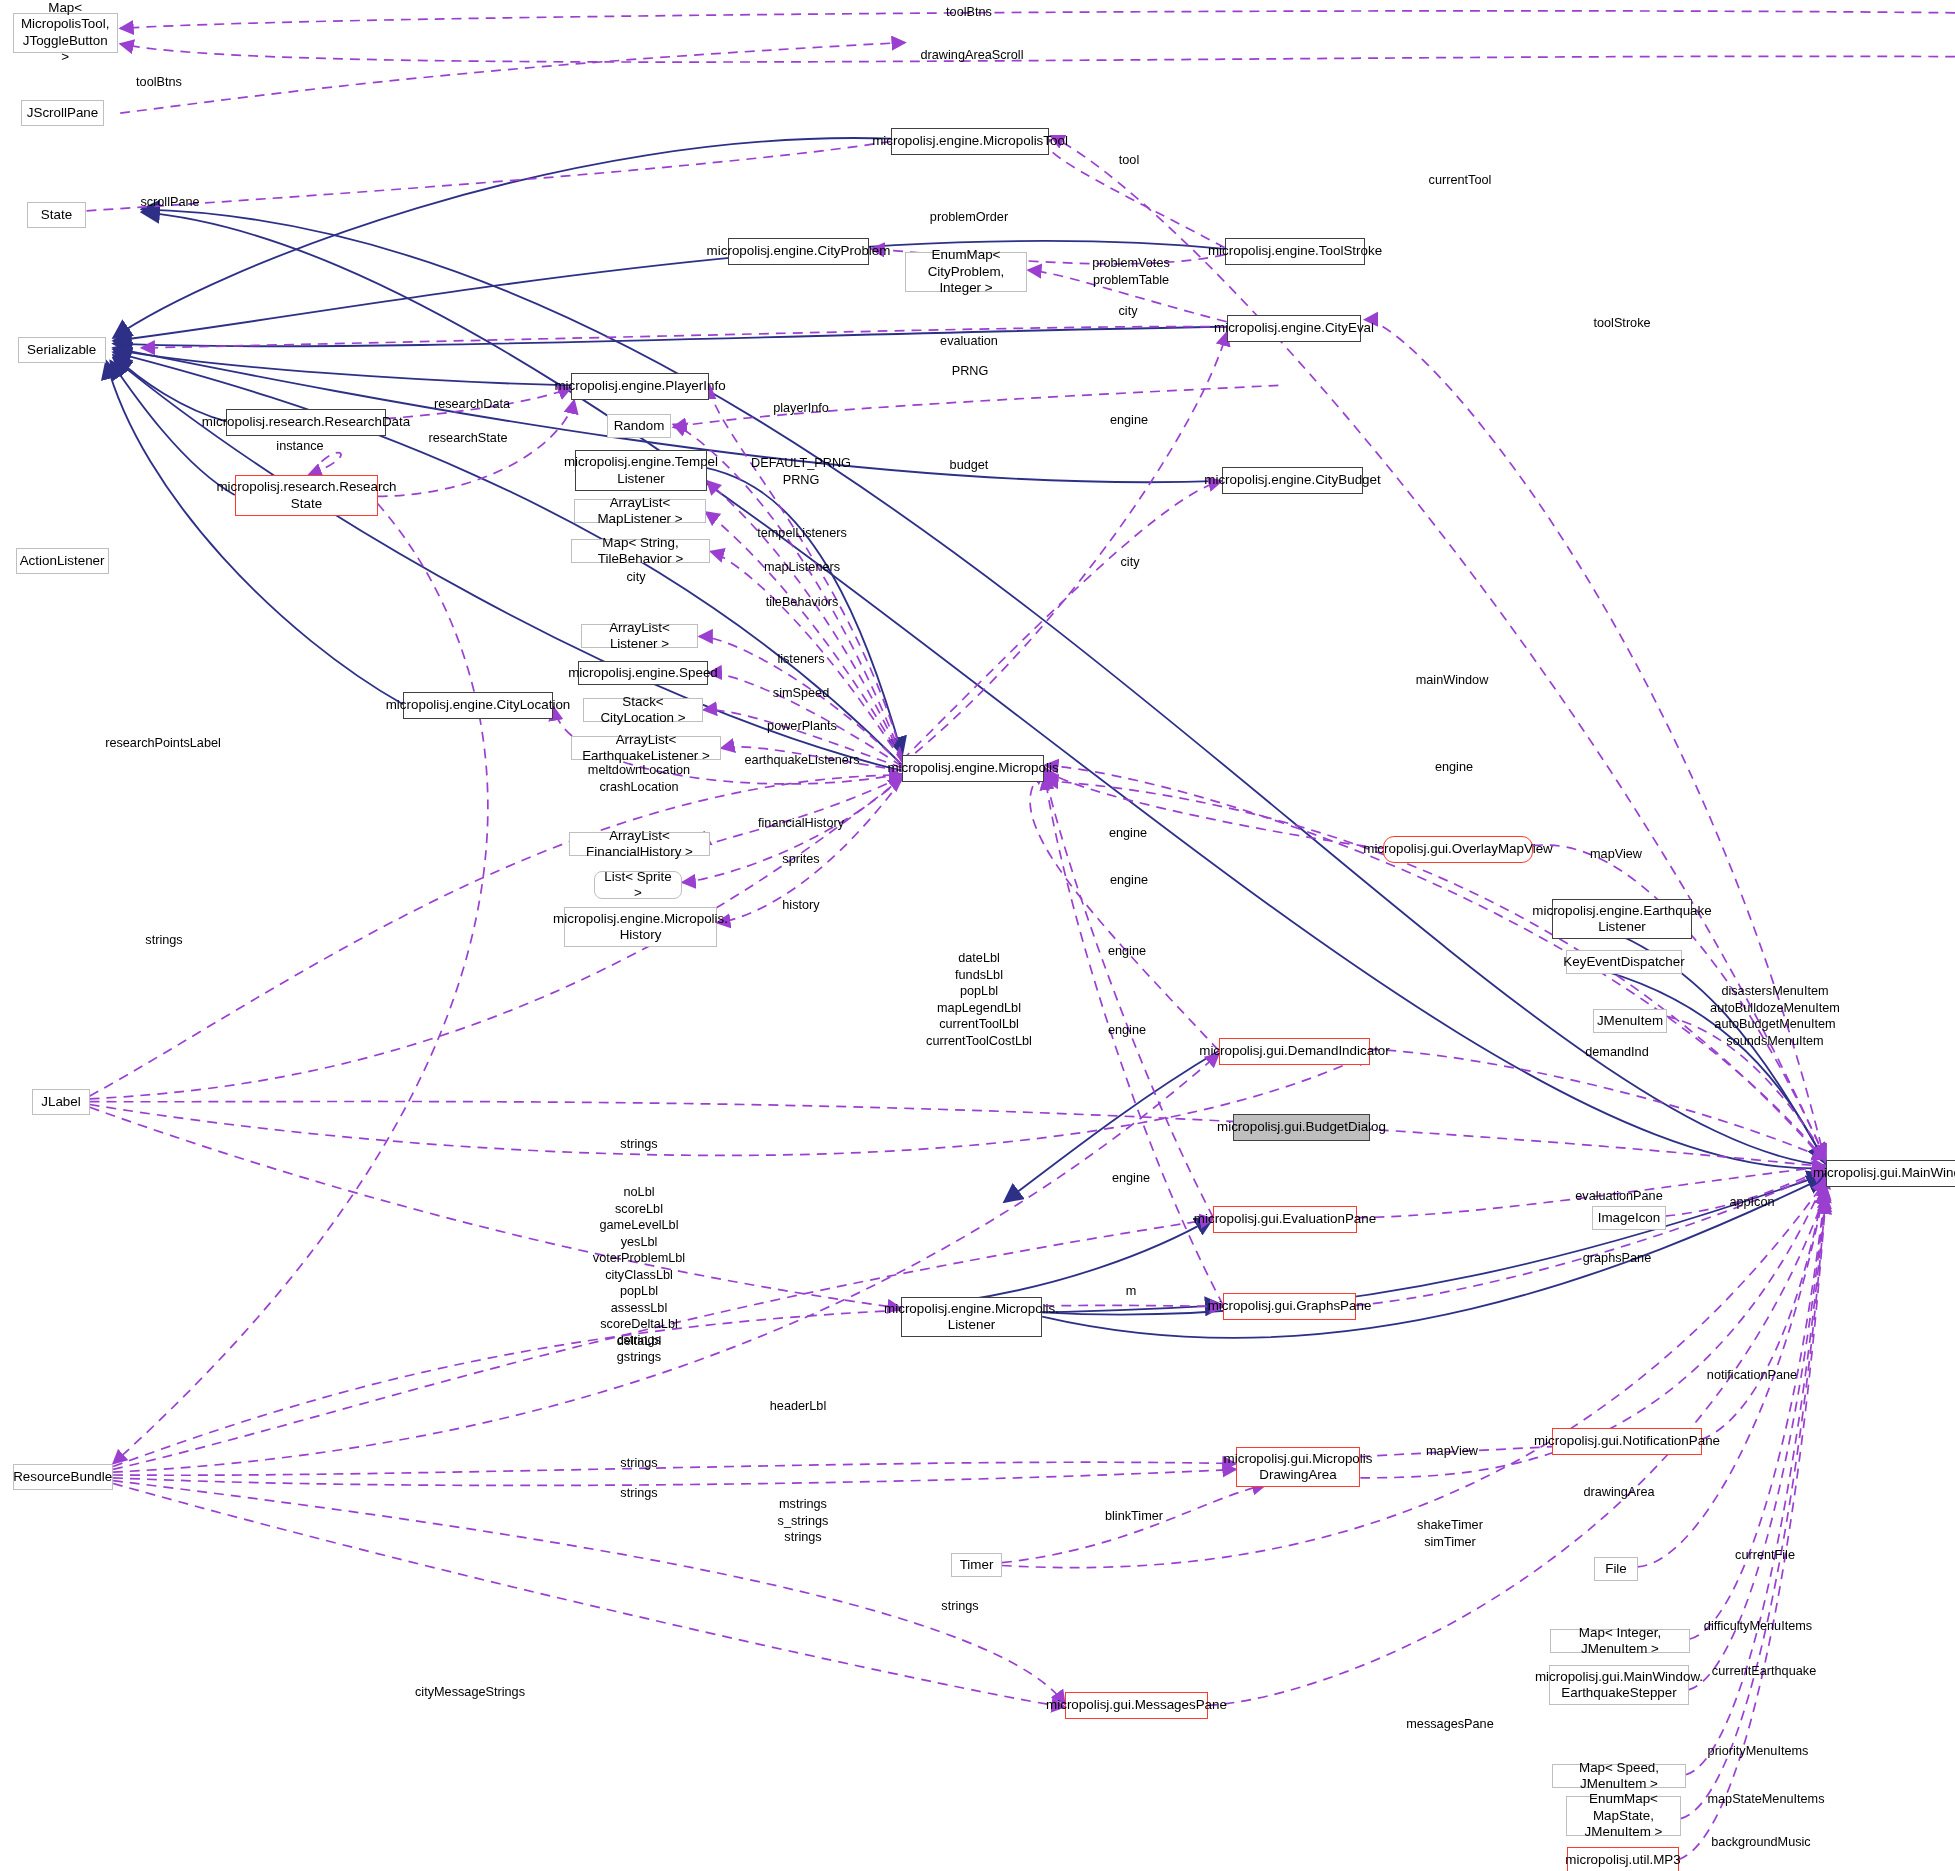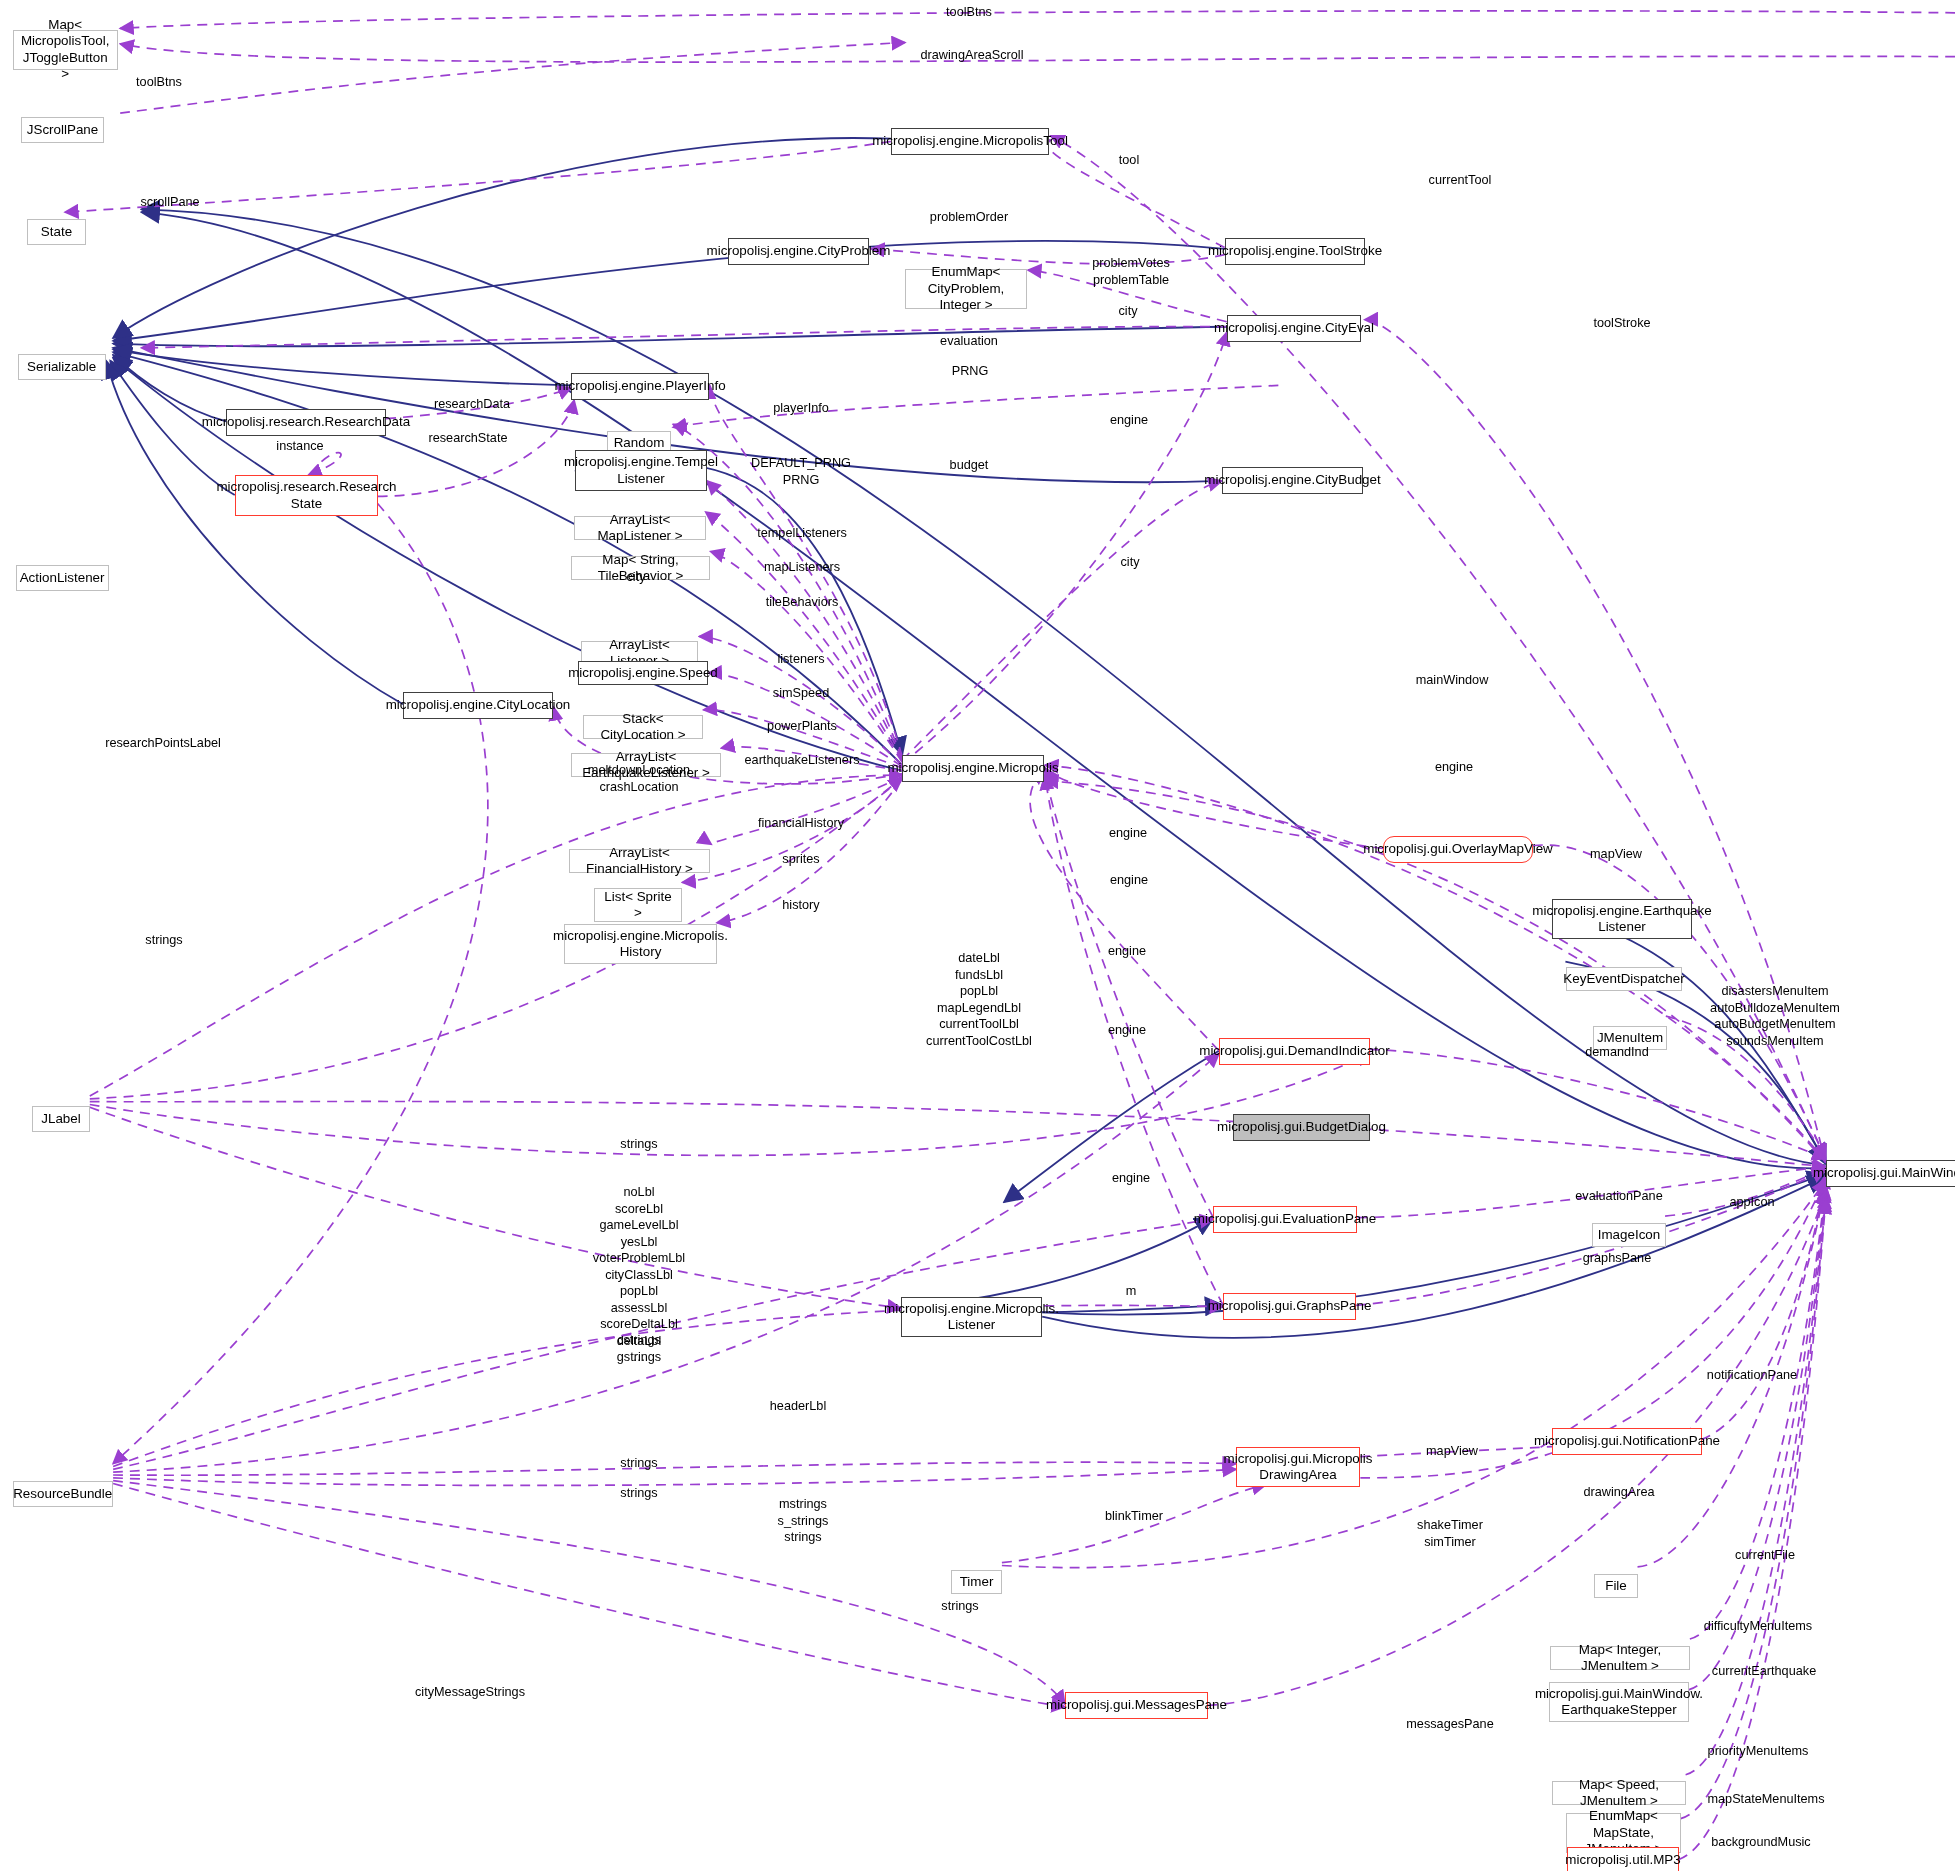--- a/index.html
+++ b/index.html
@@ -17,21 +17,21 @@
     display:flex;align-items:center;justify-content:center;
     text-align:center;
     line-height:1.22;
     white-space:pre-line;
     background:#ffffff;
     color:#000000;
     font-size:13.4px;
     padding:1.4px 4.2px;
   }
   
-  .n-grey   { border:1.1px solid #bfbfbf;margin-top:17px; }
+  .n-grey   { border:1.1px solid #bfbfbf; }
   .n-black  { border:1.8px solid #404040; }
   .n-red    { border:1.8px solid #ff3b2f; }
   .n-fill   { border:1.8px solid #404040; background:#bfbfbf; }
 
   .elabel{
     position:absolute;
     font-size:12.7px;
     color:#000000;
     text-align:center;
     white-space:pre-line;
@@ -160,21 +160,21 @@
     <div class="node n-grey" style="left: 607px; top: 414px; width: 64px; height: 24px;">Random</div>
     <div class="node n-black" style="left: 575px; top: 450px; width: 132px; height: 41px;">micropolisj.engine.Tempel
 Listener</div>
     <div class="node n-grey" style="left: 574px; top: 499px; width: 132px; height: 24px;">ArrayList&lt; MapListener &gt;</div>
     <div class="node n-grey" style="left: 571px; top: 539px; width: 139px; height: 24px;">Map&lt; String, TileBehavior &gt;</div>
     <div class="node n-grey" style="left: 581px; top: 624px; width: 117px; height: 24px;">ArrayList&lt; Listener &gt;</div>
     <div class="node n-black" style="left: 578px; top: 661px; width: 130px; height: 24px;">micropolisj.engine.Speed</div>
     <div class="node n-grey" style="left: 583px; top: 698px; width: 120px; height: 24px;">Stack&lt; CityLocation &gt;</div>
     <div class="node n-grey" style="left: 571px; top: 736px; width: 150px; height: 24px;">ArrayList&lt; EarthquakeListener &gt;</div>
     <div class="node n-grey" style="left: 569px; top: 832px; width: 141px; height: 24px;">ArrayList&lt; FinancialHistory &gt;</div>
-    <div class="node n-grey" style="left: 594px; top: 871px; width: 88px; height: 34px;">List&lt; Sprite &gt;</div>
+    <div class="node n-grey" style="left: 594px; top: 871px; width: 88px; height: 28px; border-radius: 8px;">List&lt; Sprite &gt;</div>
     <div class="node n-grey" style="left: 564px; top: 907px; width: 153px; height: 40px;">micropolisj.engine.Micropolis.
 History</div>
     <div class="node n-black" style="left: 891px; top: 128px; width: 158px; height: 27px;">micropolisj.engine.MicropolisTool</div>
     <div class="node n-black" style="left: 728px; top: 238px; width: 141px; height: 27px;">micropolisj.engine.CityProblem</div>
     <div class="node n-grey" style="left: 905px; top: 252px; width: 122px; height: 40px;">EnumMap&lt; CityProblem,
 Integer &gt;</div>
     <div class="node n-black" style="left: 1225px; top: 238px; width: 140px; height: 27px;">micropolisj.engine.ToolStroke</div>
     <div class="node n-black" style="left: 1227px; top: 315px; width: 134px; height: 27px;">micropolisj.engine.CityEval</div>
     <div class="node n-black" style="left: 1222px; top: 467px; width: 141px; height: 27px;">micropolisj.engine.CityBudget</div>
     <div class="node n-black" style="left: 902px; top: 755px; width: 142px; height: 27px;">micropolisj.engine.Micropolis</div>

